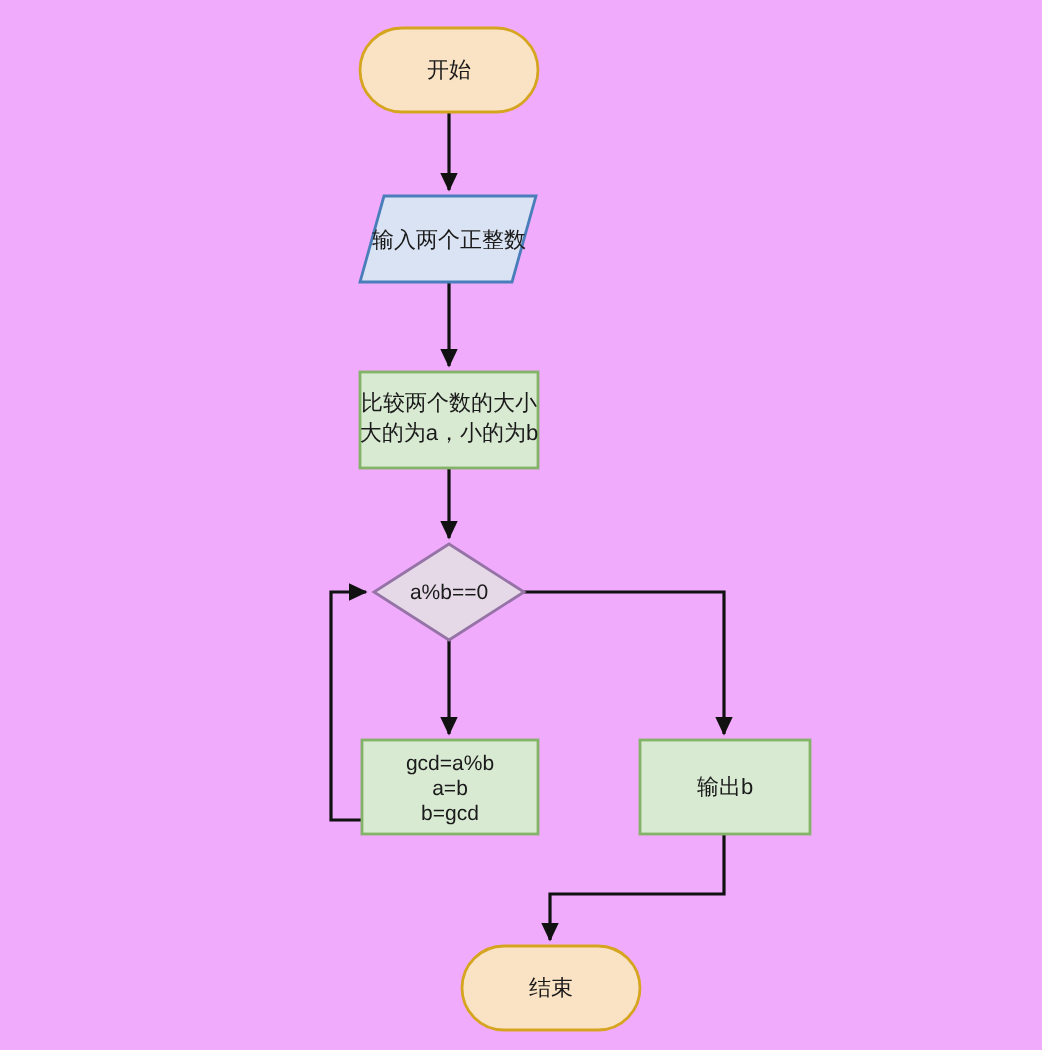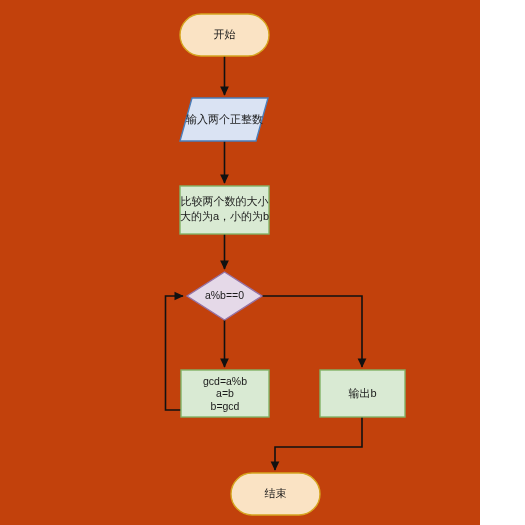--- a/index.html
+++ b/index.html
@@ -8,23 +8,23 @@
     background: #ffffff;
   }
   body {
     width: 525px;
     height: 525px;
     overflow: hidden;
     font-family: "Liberation Sans", "DejaVu Sans", sans-serif;
   }
   #canvas {
     position: relative;
-    width: 480px;
+    width: 521px;
     height: 525px;
-    background: #c2410c;
+    background: #f0abfc;
   }
   svg.flow {
     position: absolute;
     left: 0;
     top: 0;
     width: 525px;
     height: 525px;
   }
   .node-text {
     font-family: "Liberation Sans", "DejaVu Sans", sans-serif;

